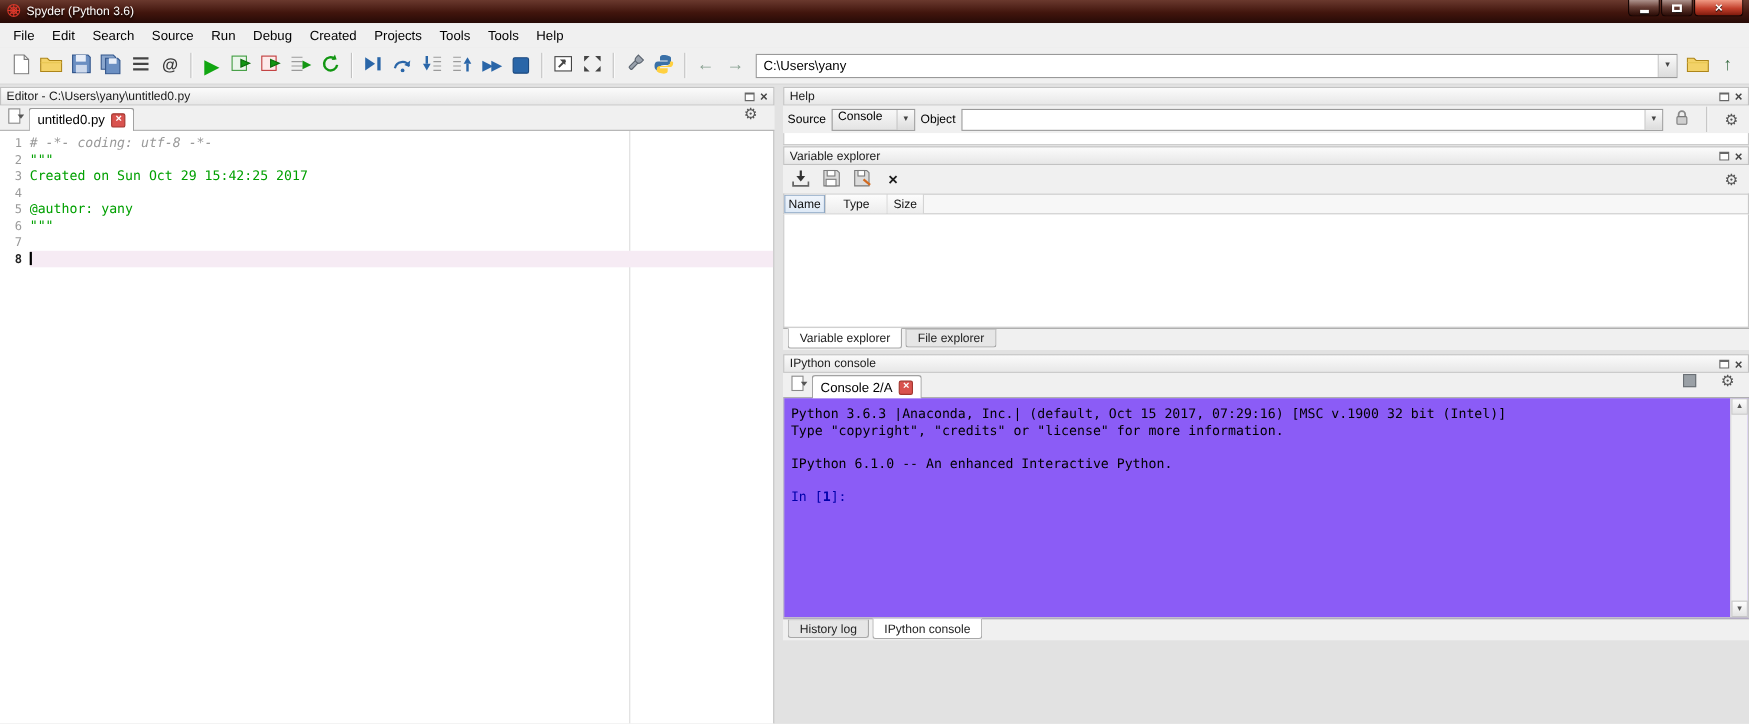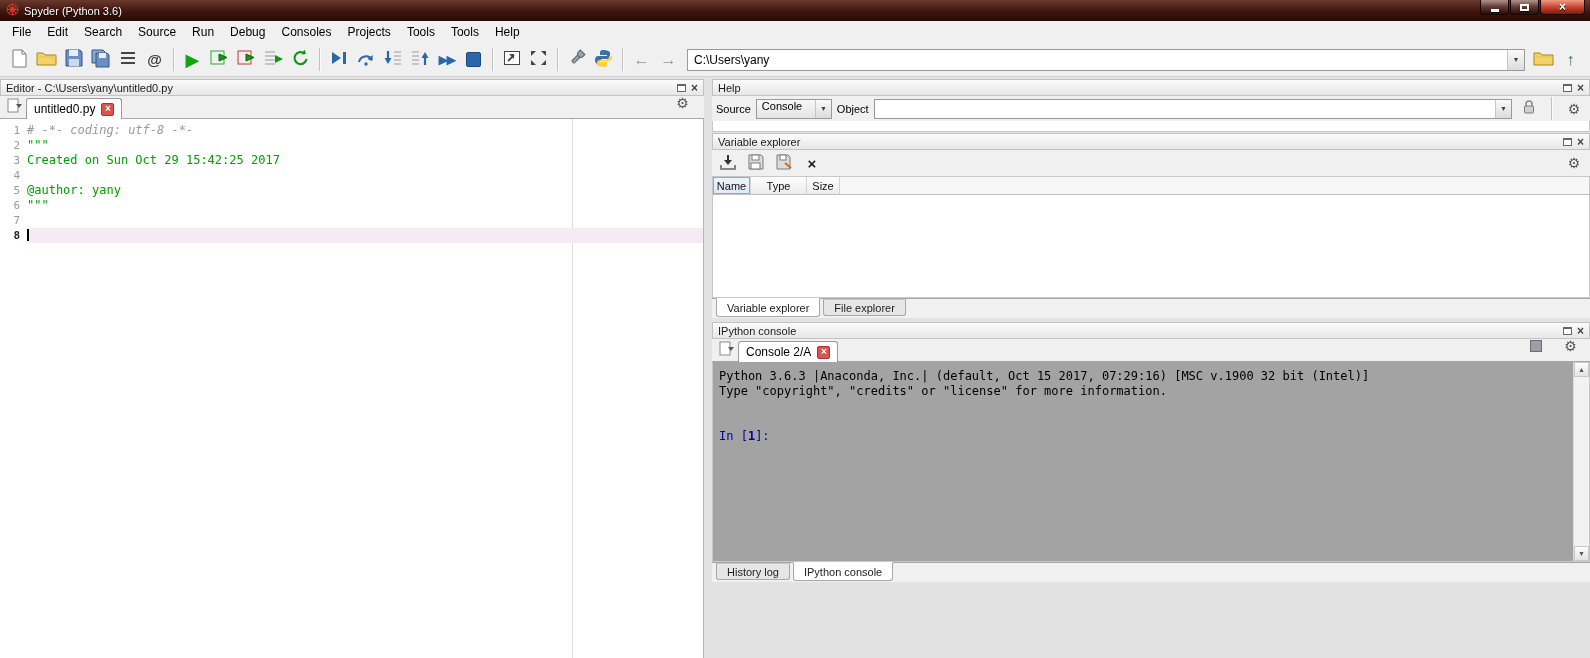--- a/index.html
+++ b/index.html
@@ -90,21 +90,21 @@
   .hcell{border-right:1px solid #d4d4d4;display:flex;align-items:center;justify-content:center;font-size:11px;
     background:linear-gradient(#fdfdfd,#ececec);color:#111}
   .hcell.sel{box-shadow:inset 0 0 0 1px #8fa8c4;background:linear-gradient(#f0f5fc,#dde9f6)}
   .ve-body{flex:1;background:#fff;border:1px solid #c8c8c8;border-top:none}
   .btabs{height:20px;flex:none;display:flex;align-items:flex-start;padding-left:4px;background:#f0f0f0;border-top:1px solid #a8a8a8}
   .btab{border:1px solid #a8a8a8;border-top:1px solid #c8c8c8;border-radius:0 0 3px 3px;padding:0 10px;font-size:11px;
     background:#e6e6e6;height:17px;display:flex;align-items:center;margin-right:3px;color:#222}
   .btab.active{background:#fff;height:19px;border-top-color:#fff;margin-top:-1px}
 
   .console-panel{left:712px;right:0;top:245px;height:260px}
-  .console-body{flex:1;background:#a3a3a3;border:1px solid #c8c8c8;border-top:none;position:relative;overflow:hidden;
+  .console-body{flex:1;background:#8b5cf6;border:1px solid #c8c8c8;border-top:none;position:relative;overflow:hidden;
     padding:7px 24px 0 6px}
   .console-line{font:12px "DejaVu Sans Mono","Liberation Mono",monospace;line-height:15px;min-height:15px;white-space:pre;color:#000}
   .prompt-in{color:#0000aa}
   .prompt-num{color:#0000aa;font-weight:bold}
   .sb{position:absolute;right:0;top:0;bottom:0;width:16px;background:#f2f2f2;border-left:1px solid #dcdcdc}
   .sb-btn{height:15px;display:flex;align-items:center;justify-content:center;font-size:7px;color:#555;
     background:linear-gradient(#fdfdfd,#e4e4e4);border:1px solid #c8c8c8}
   .sb-btn.down{position:absolute;bottom:0;left:0;right:0}
 </style>
 </head>
@@ -134,21 +134,21 @@
     </div>
   </div>
 
   <div class="menubar">
     <span class="menu-item">File</span>
     <span class="menu-item">Edit</span>
     <span class="menu-item">Search</span>
     <span class="menu-item">Source</span>
     <span class="menu-item">Run</span>
     <span class="menu-item">Debug</span>
-    <span class="menu-item">Consoles</span>
+    <span class="menu-item">Created</span>
     <span class="menu-item">Projects</span>
     <span class="menu-item">Tools</span>
     <span class="menu-item">Tools</span>
     <span class="menu-item">Help</span>
   </div>
 
   <div class="toolbar">
     <div class="tbtn">
         <span><svg width="17" height="19" viewBox="0 0 17 19">
             <path d="M2 1h9l4 4v13H2z" fill="#fff" stroke="#7a7a7a"></path>
@@ -486,20 +486,21 @@
             <span class="gray-square"></span>
           </span>
         <span class="tbtn" style="margin-right:6px;margin-bottom:2px">
             <span class="g-gear">⚙</span>
           </span>
       </div>
       <div class="console-body">
         <div class="console-line">Python 3.6.3 |Anaconda, Inc.| (default, Oct 15 2017, 07:29:16) [MSC v.1900 32 bit (Intel)]</div>
         <div class="console-line">Type "copyright", "credits" or "license" for more information.</div>
         <div class="console-line"></div>
+        <div class="console-line">IPython 6.1.0 -- An enhanced Interactive Python.</div>
         <div class="console-line"></div>
         <div class="console-line"><span class="prompt-in">In [</span><span class="prompt-num">1</span><span class="prompt-in">]:</span></div>
         <div class="sb">
           <div class="sb-btn">
               <span>▲</span>
             </div>
           <div class="sb-btn down">
               <span>▼</span>
             </div>
         </div>

